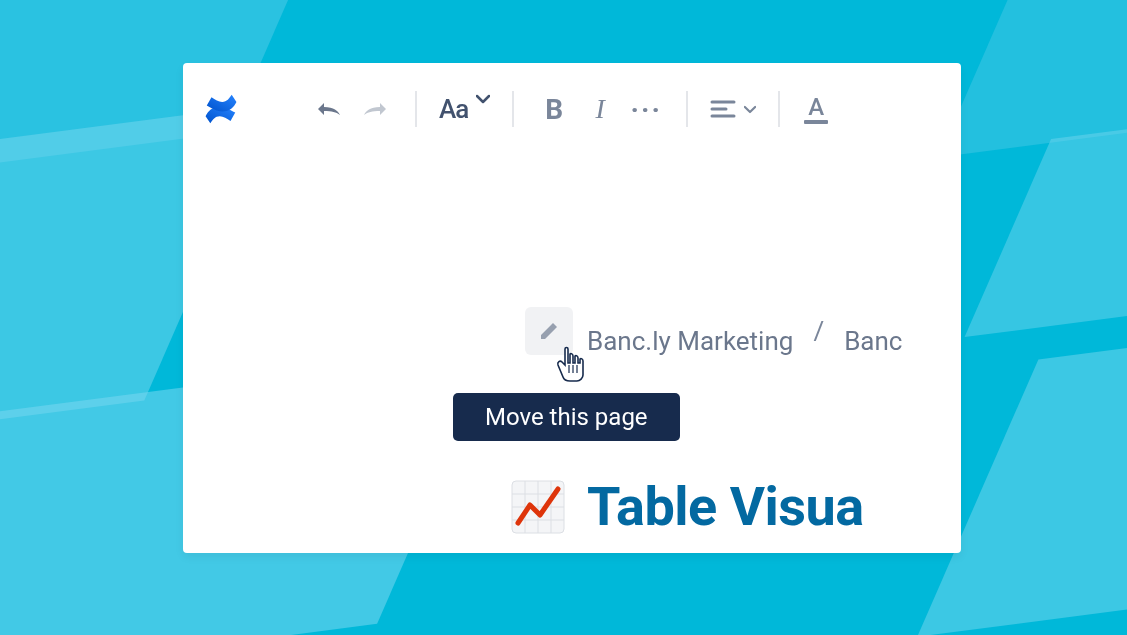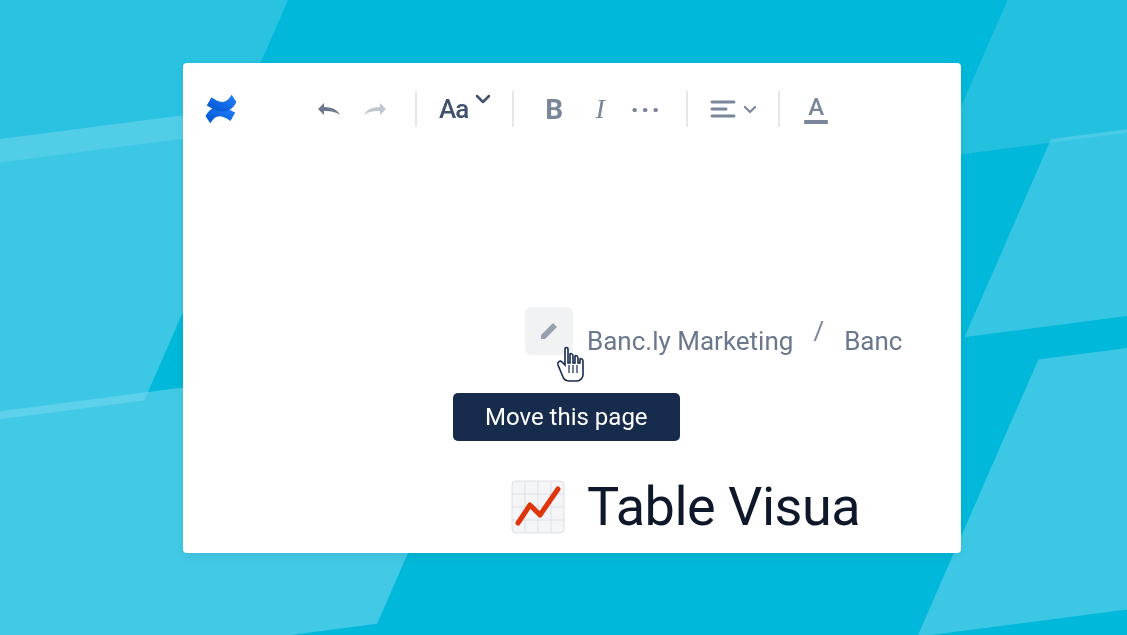--- a/index.html
+++ b/index.html
@@ -103,22 +103,22 @@
     display:flex;
     align-items:center;
     gap: 20px;
   }
   .chart-icon {
     width: 58px; height: 58px;
     display:flex; align-items:center; justify-content:center;
   }
   .page-title {
     font-size: 54px;
-    font-weight: 400;
-    color:#0f172a;
+    font-weight: 700;
+    color:#0369a1;
     letter-spacing: -0.5px;
   }
   svg { display:block; }
 </style>
 </head>
 <body>
 
 <div class="bg-shapes">
   <div class="shard shard1"></div>
   <div class="shard shard2"></div>

